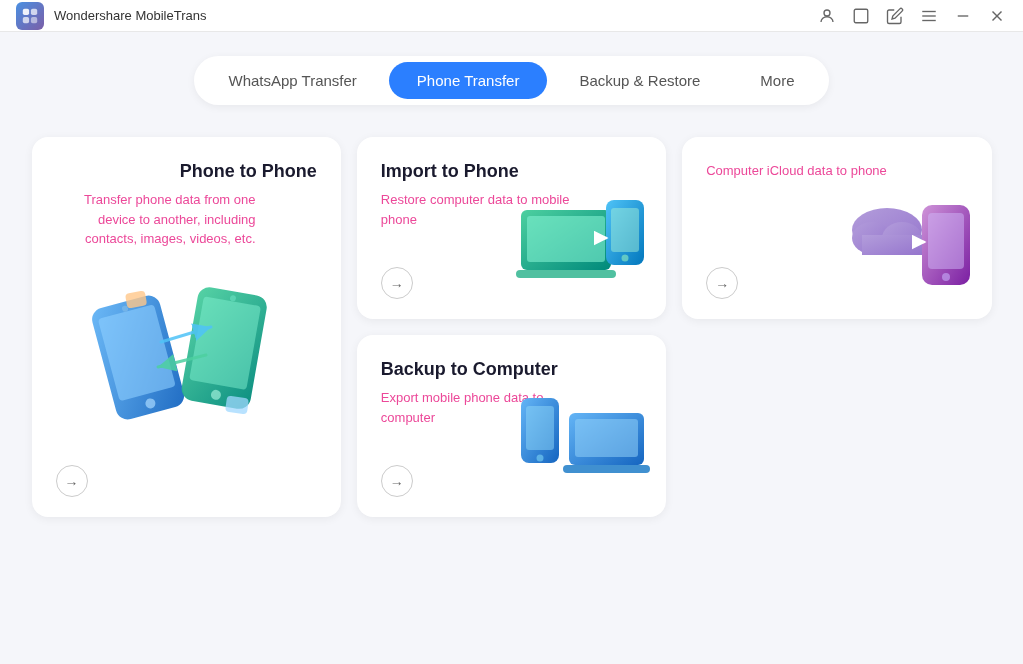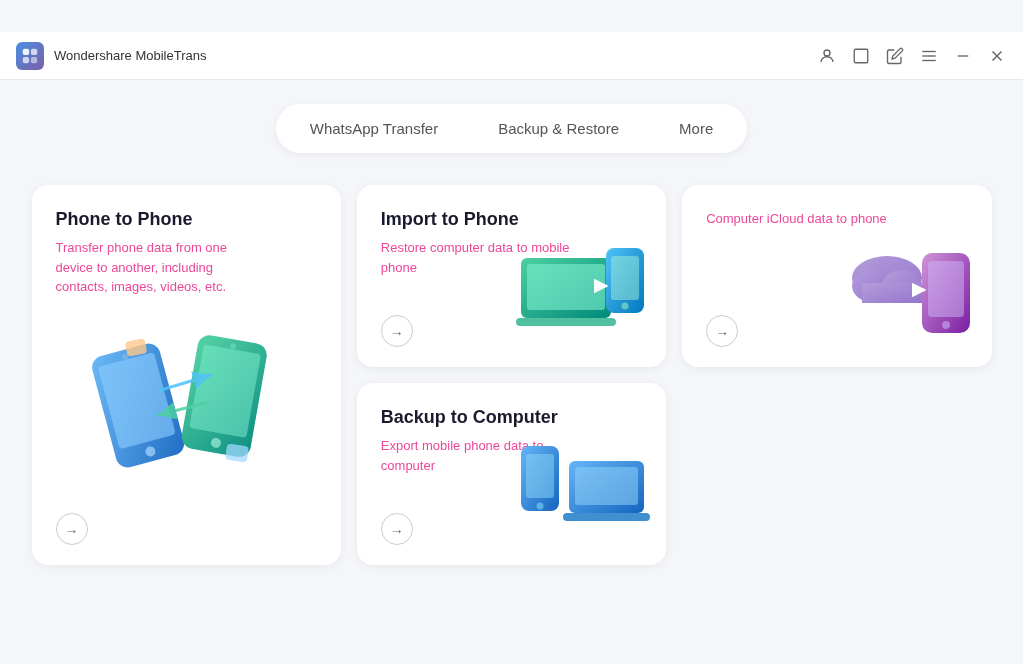--- a/index.html
+++ b/index.html
@@ -13,23 +13,22 @@
       flex-direction: column;
     }
 
     
     .titlebar {
       display: flex;
       align-items: center;
       justify-content: space-between;
       background: #ffffff;
       padding: 0 16px;
-      height: 48px;
+      height: 32px;
       border-bottom: 1px solid #e8e8e8;
-      margin-top: 32px;
       -webkit-app-region: drag;
     }
     .titlebar-left {
       display: flex;
       align-items: center;
       gap: 10px;
     }
     .app-icon {
       width: 28px;
       height: 28px;
@@ -119,20 +118,21 @@
       box-shadow: 0 2px 10px rgba(0,0,0,0.06);
       position: relative;
       overflow: hidden;
       cursor: pointer;
       transition: box-shadow 0.2s;
     }
 
     .card-large {
       grid-row: 1 / 3;
       min-height: 380px;
+      text-align: right;
     }
 
     .card h2 {
       font-size: 18px;
       font-weight: 700;
       color: #1a1a2e;
       margin-bottom: 8px;
     }
 
     .card p {
@@ -230,20 +230,21 @@
           <line x1="6" y1="6" x2="18" y2="18"></line>
       </svg>
     </span>
   </div>
 </div>
 
 <div class="main-content">
 
   <div class="tab-nav">
     <div class="tab-item">WhatsApp Transfer</div>
+    <div class="tab-item active">Phone Transfer</div>
     <div class="tab-item">Backup &amp; Restore</div>
     <div class="tab-item">More</div>
   </div>
 
   <div class="cards-grid">
 
     <div class="card card-large">
       <h2>Phone to Phone</h2>
       <p>Transfer phone data from one device to another, including contacts, images, videos, etc.</p>
 

